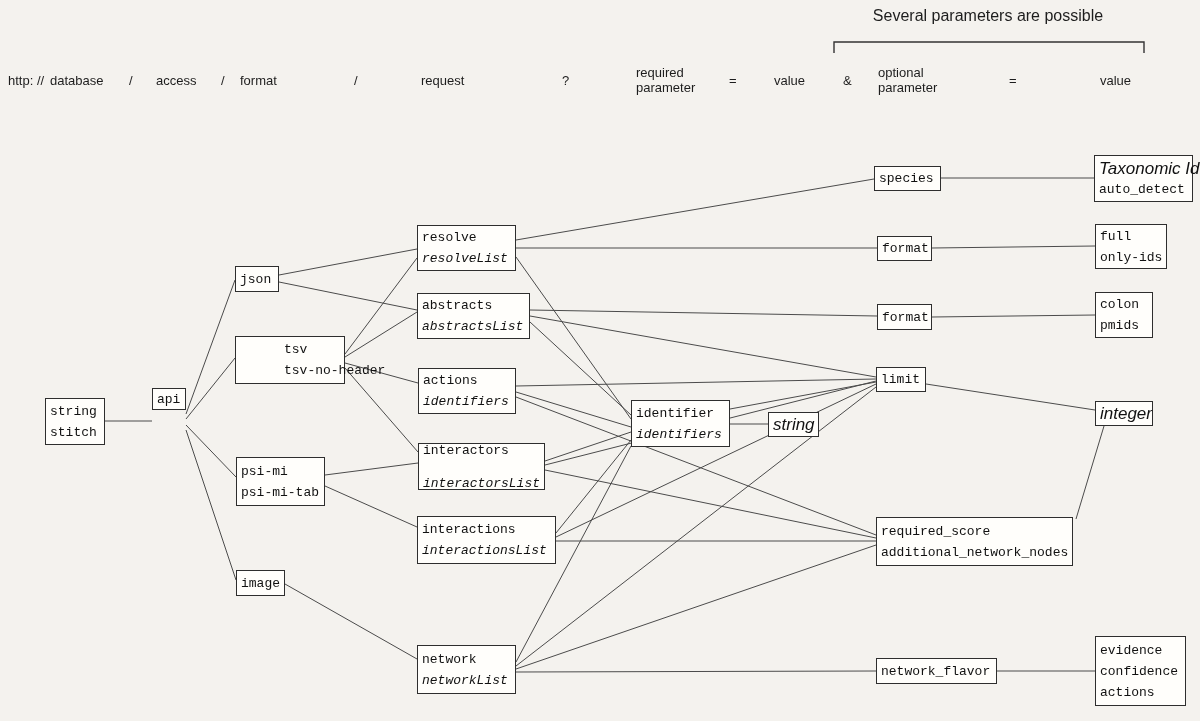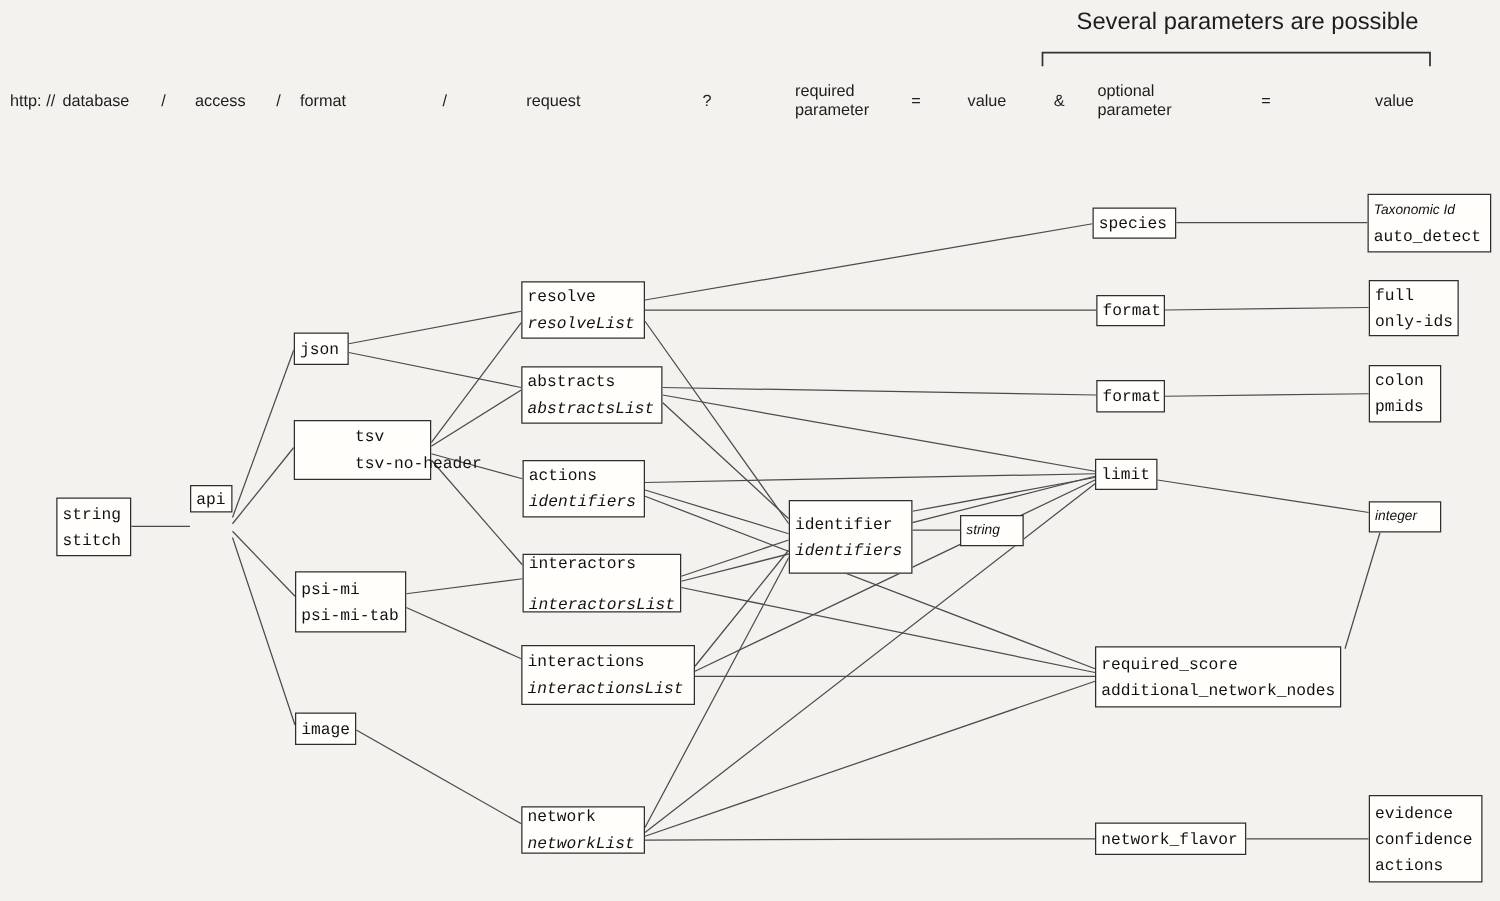--- a/index.html
+++ b/index.html
@@ -15,29 +15,29 @@
     border: 1.5px solid var(--box_border, #2e2e2e);
     display: flex; flex-direction: column; justify-content: center;
     padding: 2px 4px;
   }
   .ln {
     font-family: "Liberation Mono", monospace;
     font-size: 13px; line-height: 21px;
     color: var(--text, #111); white-space: nowrap;
   }
   .ln.imono { font-style: italic; }
-  .ln.isans { font-family: "Liberation Sans", sans-serif; font-style: italic; font-size: 11px; }
+  .ln.isans { font-family: "Liberation Sans", sans-serif; font-style: italic; font-size: 17px; }
   .url-item {
     position: absolute; z-index: 2;
     font-size: 13px; line-height: 15px; color: #1d1d1d;
     white-space: pre-line;
   }
   #bracket-title {
     position: absolute; top: 7px; left: 988px; transform: translateX(-50%);
-    font-size: 19px; color: #1d1d1d; white-space: nowrap; z-index: 2; margin-left: 10px;
+    font-size: 16px; color: #1d1d1d; white-space: nowrap; z-index: 2;
   }
 </style>
 </head>
 <body>
 
 <div id="stage">
   <svg id="edges" xmlns="http://www.w3.org/2000/svg">
       <line x1="105" y1="421" x2="152" y2="421" class="edge"></line>
       <line x1="186" y1="414" x2="235" y2="280" class="edge"></line>
       <line x1="186" y1="419" x2="235" y2="358" class="edge"></line>
@@ -116,25 +116,25 @@
       <div class="ln imono">identifiers</div>
     </div>
     <div class="node" style="left: 418px; top: 443px; width: 127px; height: 47px; gap: 12px;">
       <div class="ln">interactors</div>
       <div class="ln imono">interactorsList</div>
     </div>
     <div class="node" style="left: 417px; top: 516px; width: 139px; height: 48px;">
       <div class="ln">interactions</div>
       <div class="ln imono">interactionsList</div>
     </div>
-    <div class="node" style="left: 417px; top: 645px; width: 99px; height: 38px;">
+    <div class="node" style="left: 417px; top: 645px; width: 99px; height: 49px;">
       <div class="ln">network</div>
       <div class="ln imono">networkList</div>
     </div>
-    <div class="node" style="left: 631px; top: 400px; width: 99px; height: 59px;">
+    <div class="node" style="left: 631px; top: 400px; width: 99px; height: 47px;">
       <div class="ln">identifier</div>
       <div class="ln imono">identifiers</div>
     </div>
     <div class="node" style="left: 768px; top: 412px; width: 51px; height: 25px;">
       <div class="ln isans">string</div>
     </div>
     <div class="node" style="left: 874px; top: 166px; width: 67px; height: 25px;">
       <div class="ln">species</div>
     </div>
     <div class="node" style="left: 877px; top: 236px; width: 55px; height: 25px;">

